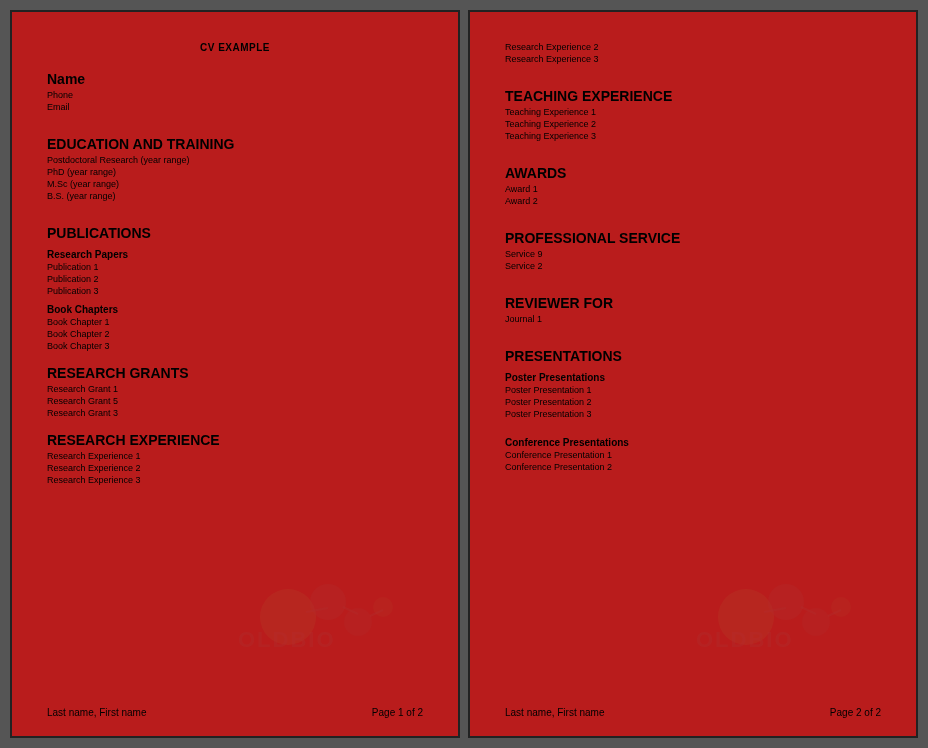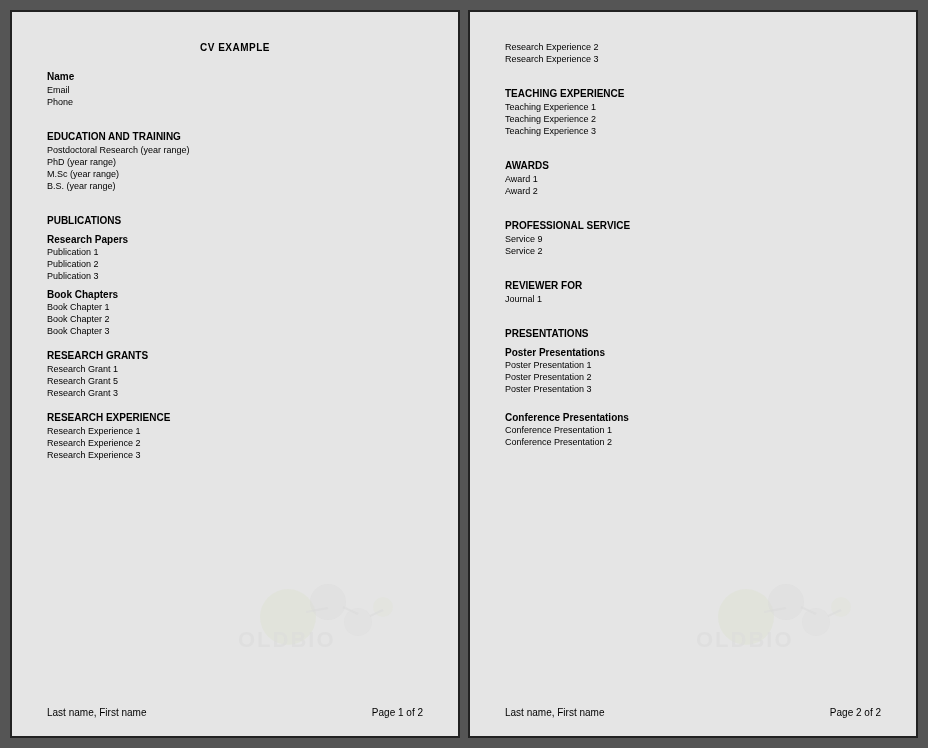--- a/index.html
+++ b/index.html
@@ -11,38 +11,38 @@
       padding: 10px;
       font-family: Arial, sans-serif;
       min-height: 748px;
     }
     .pages-container {
       display: flex;
       gap: 8px;
       width: 920px;
     }
     .page {
-      background: #e5e5e5;
+      background: #b91c1c;
       border: 2px solid #222;
       width: 450px;
       min-height: 728px;
       padding: 30px 35px;
       position: relative;
       overflow: hidden;
     }
     .page-title {
       text-align: center;
       font-weight: bold;
       font-size: 10px;
       margin-bottom: 18px;
       letter-spacing: 0.5px;
     }
     .section-label {
       font-weight: bold;
-      font-size: 10px;
+      font-size: 14px;
       margin-top: 14px;
       margin-bottom: 3px;
     }
     .sub-label {
       font-weight: bold;
       font-size: 10px;
       margin-top: 8px;
       margin-bottom: 2px;
     }
     .entry {
@@ -74,22 +74,22 @@
   </style>
 </head>
 <body>
 
 <div class="pages-container">
 
   <div class="page">
     <div class="page-title">CV EXAMPLE</div>
 
     <div class="section-label">Name</div>
+    <div class="entry">Phone</div>
     <div class="entry">Email</div>
-    <div class="entry">Phone</div>
 
     <div class="spacer"></div>
 
     <div class="section-label">EDUCATION AND TRAINING</div>
     <div class="entry">Postdoctoral Research (year range)</div>
     <div class="entry">PhD (year range)</div>
     <div class="entry">M.Sc (year range)</div>
     <div class="entry">B.S. (year range)</div>
 
     <div class="spacer"></div>

